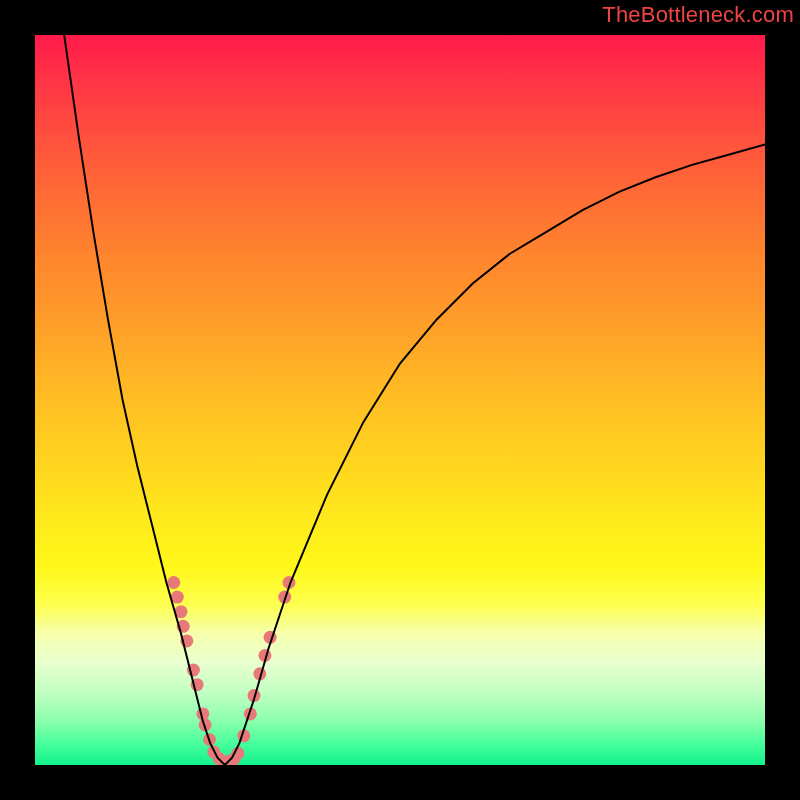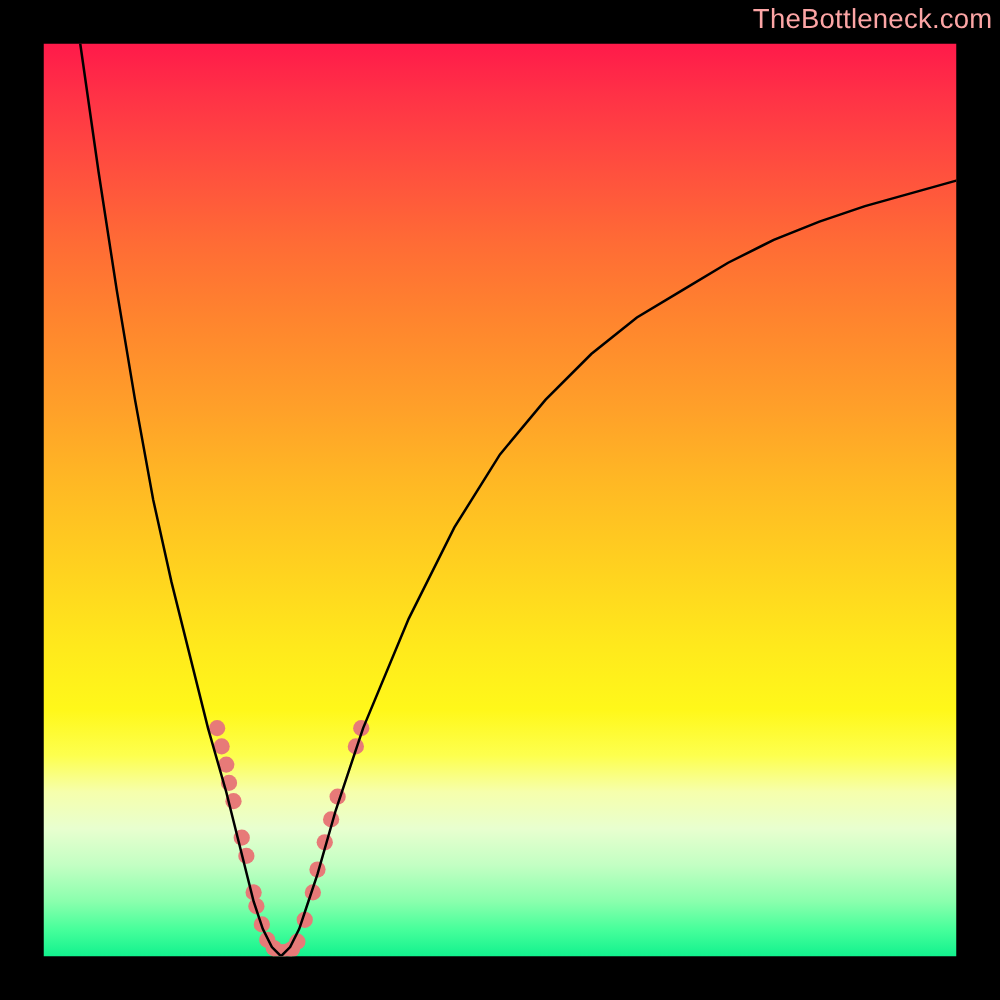--- a/index.html
+++ b/index.html
@@ -47,21 +47,21 @@
     width: 100%;
     height: 100%;
   }
   .watermark {
     position: absolute;
     top: 2px;
     right: 6px;
     font-family: Arial, Helvetica, sans-serif;
     font-size: 22px;
     font-weight: 400;
-    color: #fca5a5;
+    color: #ef4444;
     letter-spacing: 0.2px;
   }
 </style>
 </head>
 <body>
 
 <div class="chart-frame">
   <div class="plot-area">
     <svg class="curve-svg" viewBox="0 0 730 730" preserveAspectRatio="none">
       <g>

